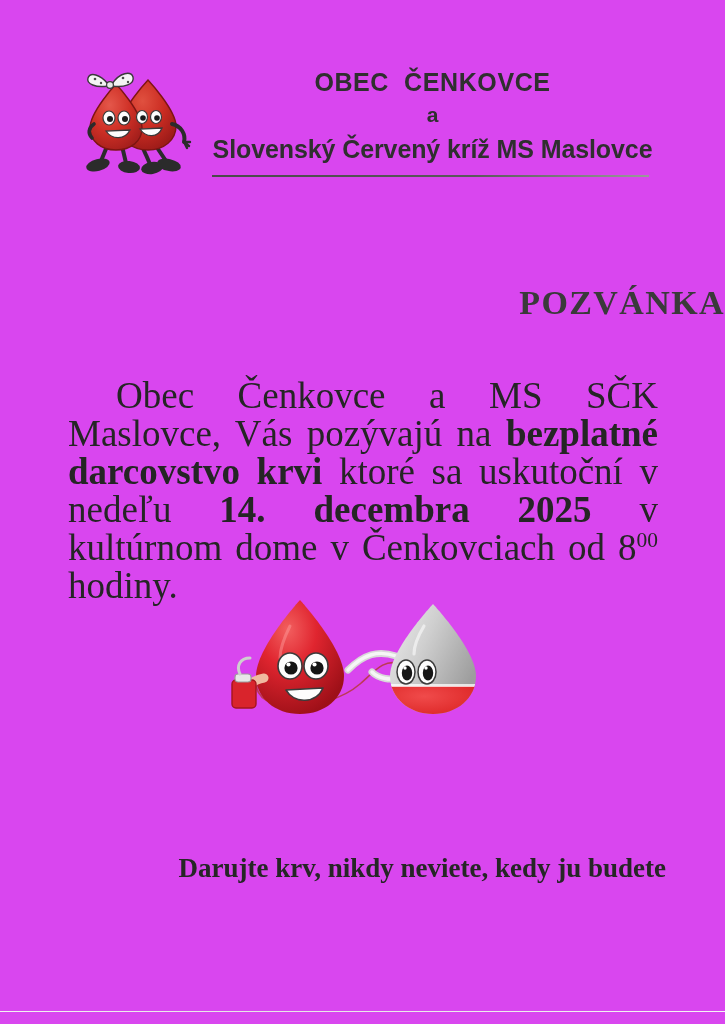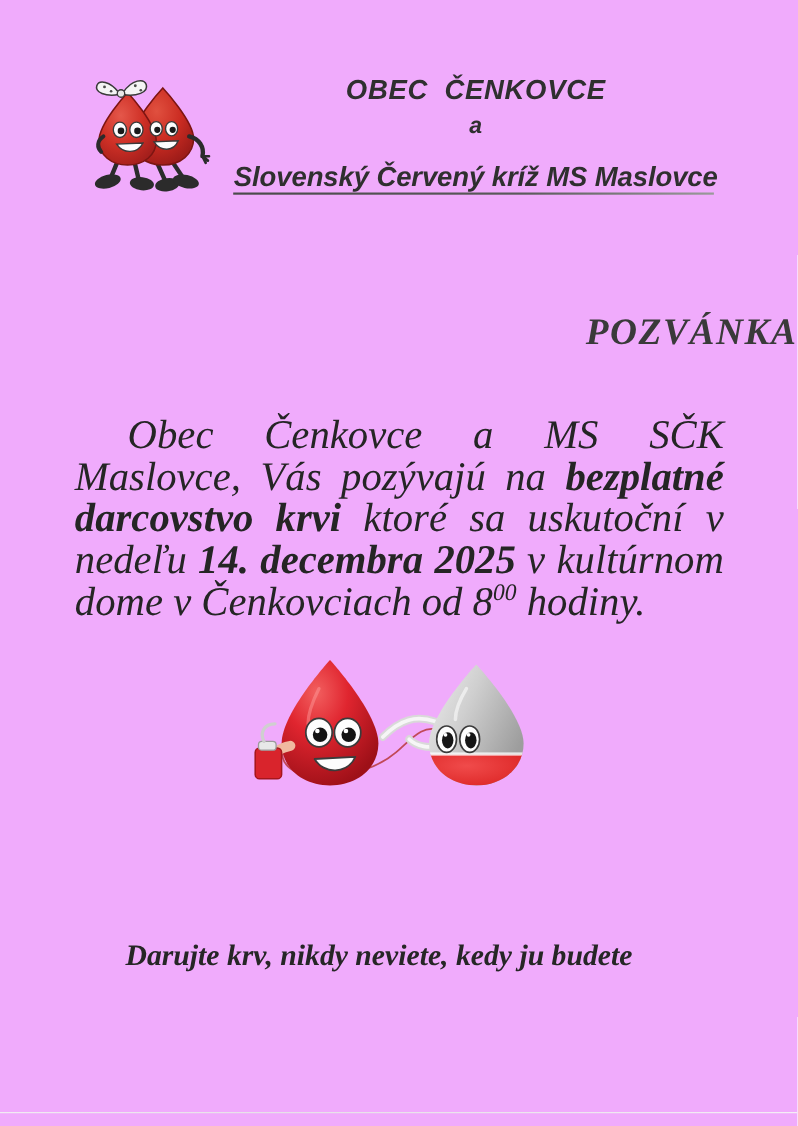--- a/index.html
+++ b/index.html
@@ -13,22 +13,21 @@
     position: relative;
     overflow: hidden;
     font-family: "Liberation Serif", "DejaVu Serif", serif;
     color: #231f20;
     -webkit-font-smoothing: antialiased;
   }
 
   .page {
     position: absolute;
     inset: 0;
-    background: #f0abfc;
-    font-style: italic;
+    background: #d946ef;
   }
 
   
   .header {
     position: absolute;
     top: 58px;
     left: 0;
     width: 725px;
     height: 135px;
   }
@@ -58,21 +57,21 @@
     white-space: pre;
   }
   .header-line2 {
     font-size: 21px;
     line-height: 32px;
     margin-top: 1px;
   }
   .header-line3 {
     font-size: 25px;
     line-height: 32px;
-    margin-top: 14px;
+    margin-top: 2px;
     letter-spacing: -0.1px;
   }
 
   .header-rule {
     position: absolute;
     left: 212px;
     top: 175px;
     width: 437px;
     height: 2px;
     background: linear-gradient(90deg, #4a4a4a 0%, #5a5a5a 60%, #9a9a9a 100%);
@@ -119,23 +118,23 @@
     left: 228px;
     top: 592px;
     width: 275px;
     height: 135px;
   }
 
   
   .slogan {
     position: absolute;
     top: 846px;
-    left: 37px;
+    left: 51px;
     width: 615px;
-    text-align: center;
+    text-align: right;
     font-family: "Liberation Serif", "DejaVu Serif", serif;
     font-weight: bold;
     font-size: 27px;
     line-height: 44px;
     color: #262626;
   }
 
   
   .scan-edge {
     position: absolute;

